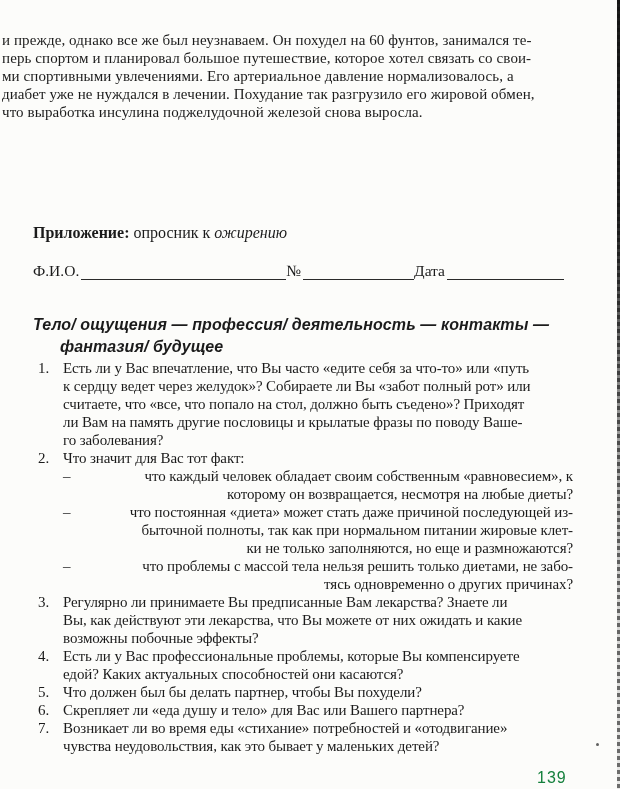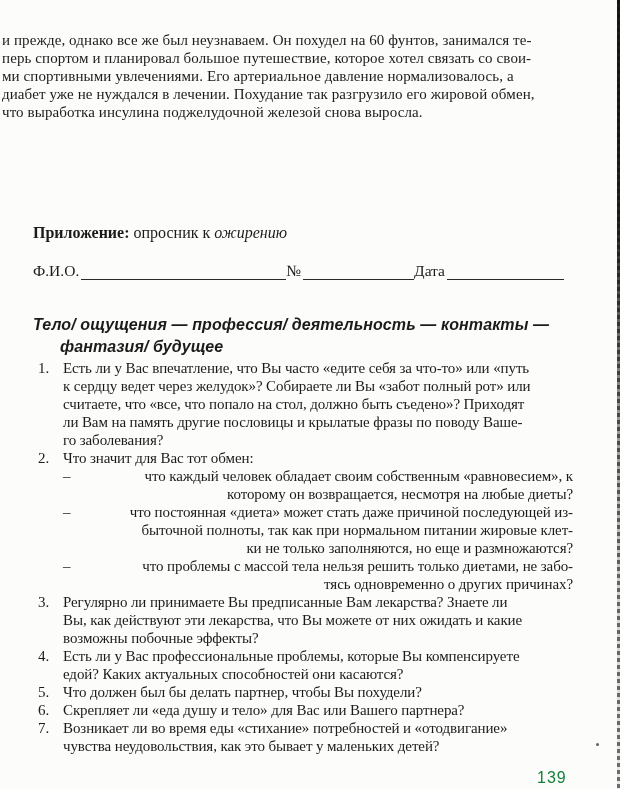--- a/index.html
+++ b/index.html
@@ -129,21 +129,21 @@
     <div class="qnum">1.</div>
     <div class="qtext pre">Есть ли у Вас впечатление, что Вы часто «едите себя за что-то» или «путь
 к сердцу ведет через желудок»? Собираете ли Вы «забот полный рот» или
 считаете, что «все, что попало на стол, должно быть съедено»? Приходят
 ли Вам на память другие пословицы и крылатые фразы по поводу Ваше-
 го заболевания?</div>
   </div>
 
   <div class="q">
     <div class="qnum">2.</div>
-    <div class="qtext pre">Что значит для Вас тот обмен:</div>
+    <div class="qtext pre">Что значит для Вас тот факт:</div>
   </div>
   <div class="sub">
     <div class="sdash">–</div>
     <div class="stext pre">что каждый человек обладает своим собственным «равновесием», к
 которому он возвращается, несмотря на любые диеты?</div>
   </div>
   <div class="sub">
     <div class="sdash">–</div>
     <div class="stext pre">что постоянная «диета» может стать даже причиной последующей из-
 быточной полноты, так как при нормальном питании жировые клет-

